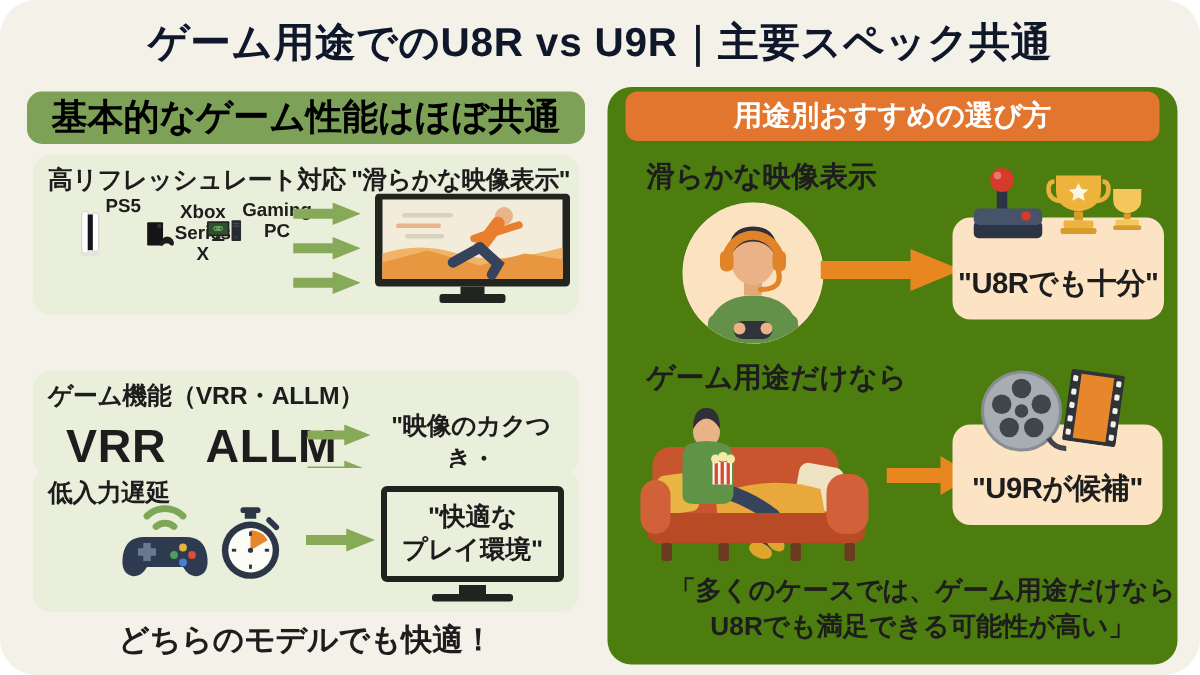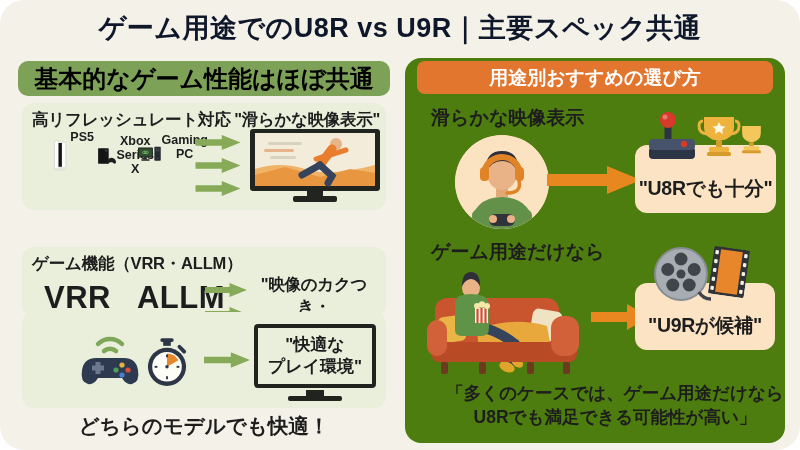--- a/index.html
+++ b/index.html
@@ -166,20 +166,21 @@
         </svg>
       <svg width="44" height="14" viewBox="0 0 48 16">
           <path d="M0 4.5 H28 V0 L48 8 L28 16 V11.5 H0 Z" fill="#87aa58"></path>
         </svg>
     </div>
     <div class="b2-result pre">"映像のカクつき・
 遅延を抑制"</div>
   </div>
 
   <div class="gbox box3">
+    <span class="gbox-heading">低入力遅延</span>
     <svg class="gamepad" width="64" height="62" viewBox="0 0 64 62">
       <path d="M20 14 a17 17 0 0 1 24 0" stroke="#7fa758" stroke-width="4.5" fill="none" stroke-linecap="round"></path>
       <path d="M26 21 a9 9 0 0 1 12 0" stroke="#7fa758" stroke-width="4.5" fill="none" stroke-linecap="round"></path>
       <path d="M18 28 H46 Q58 28 60 40 Q62 52 54 54 Q48 55 44 48 H20 Q16 55 10 54 Q2 52 4 40 Q6 28 18 28 Z" fill="#2e3a50"></path>
       <path d="M14 38 h12 M20 32 v12" stroke="#6b7890" stroke-width="5"></path>
       <circle cx="44" cy="35" r="2.6" fill="#e4b33c"></circle>
         <circle cx="50" cy="40" r="2.6" fill="#d94f38"></circle>
       <circle cx="38" cy="40" r="2.6" fill="#4f9e58"></circle>
         <circle cx="44" cy="45" r="2.6" fill="#4a7fd4"></circle>
     </svg>

